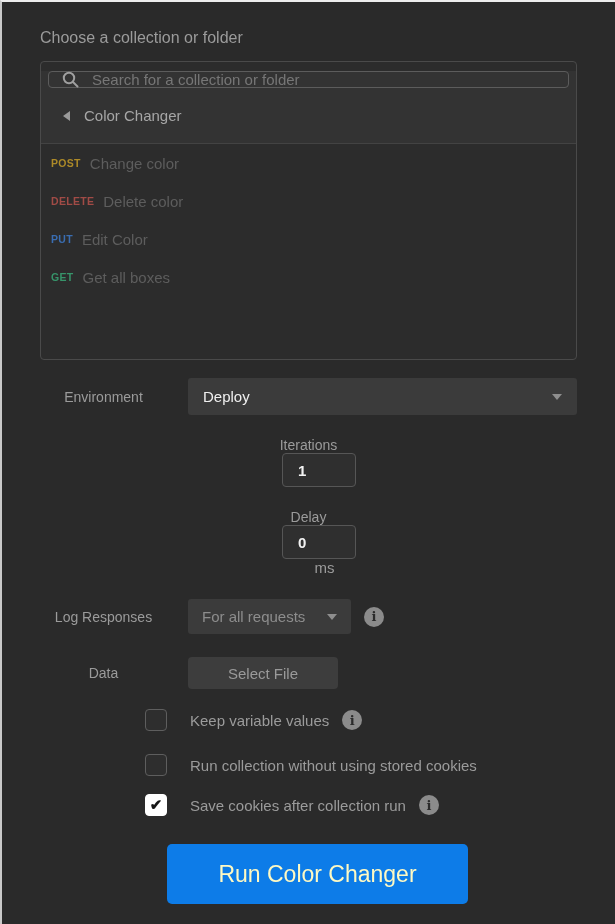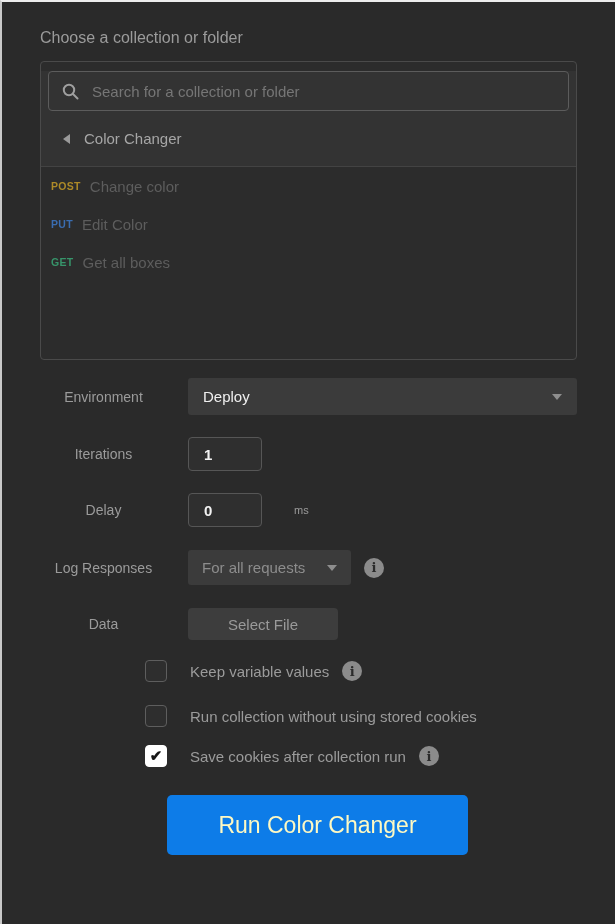--- a/index.html
+++ b/index.html
@@ -23,21 +23,21 @@
   .section-label { margin-top:27px; font-size:16px; color:#9b9b9b; }
 
   
   .picker-panel {
     margin-top:14px; height:299px;
     border:1px solid #4a4a4a; border-radius:4px;
     background:#2c2c2c; overflow:hidden;
   }
   .picker-top { background:#333333; border-bottom:1px solid #434343; }
   .search-box {
-    margin:9px 7px 0 7px; height:40px;
+    margin:9px 7px 0 7px; height:17px;
     border:1px solid #5c5c5c; border-radius:4px;
     display:flex; align-items:center;
     padding:0 12px 0 13px; gap:13px;
   }
   .search-placeholder { font-size:15px; color:#767676; }
   .collection-row { height:55px; display:flex; align-items:center; padding-left:22px; }
   .tri-left {
     width:0; height:0;
     border-top:5px solid transparent; border-bottom:5px solid transparent;
     border-right:7px solid #9a9a9a;
@@ -55,28 +55,28 @@
     margin-left:21px; flex:1; height:37px;
     background:#3b3b3b; border-radius:3px;
     display:flex; align-items:center; justify-content:space-between;
     padding:0 15px; color:#f0f0f0; font-size:15px;
   }
   .caret-down {
     width:0; height:0;
     border-left:5.5px solid transparent; border-right:5.5px solid transparent;
     border-top:6.5px solid #8e8e8e;
   }
-  .row-iter, .row-delay { margin-top:22px; }
+  .row-iter, .row-delay { margin-top:22px;flex-direction:column; }
   .num-input {
     margin-left:21px; width:74px; height:34px;
     background:#2f2f2f; border:1px solid #565656; border-radius:4px;
     display:flex; align-items:center; padding-left:15px;
     color:#f2f2f2; font-size:15px; font-weight:bold;
   }
-  .unit { margin-left:32px; font-size:11px; color:#9b9b9b; }
+  .unit { margin-left:32px; font-size:15px; color:#9b9b9b; }
   .row-log { margin-top:23px; }
   .log-select {
     margin-left:21px; width:163px; height:35px;
     background:#3b3b3b; border-radius:3px;
     display:flex; align-items:center; justify-content:space-between;
     padding:16px 14px; color:#8d8d8d; font-size:15px;
   }
   .row-data { margin-top:23px; }
   .file-button {
     margin-left:21px; width:150px; height:32px;
@@ -144,20 +144,24 @@
           <span class="tri-left"></span>
           <span class="collection-name">Color Changer</span>
         </div>
       </div>
       <div class="request-list">
         <div class="request-item">
           <span class="method" style="color: rgb(173, 138, 40);">POST</span>
           <span class="req-name">Change color</span>
         </div>
         <div class="request-item">
+          <span class="method" style="color: rgb(161, 75, 70);">DELETE</span>
+          <span class="req-name">Delete color</span>
+        </div>
+        <div class="request-item">
           <span class="method" style="color: rgb(58, 109, 177);">PUT</span>
           <span class="req-name">Edit Color</span>
         </div>
         <div class="request-item">
           <span class="method" style="color: rgb(55, 148, 106);">GET</span>
           <span class="req-name">Get all boxes</span>
         </div>
       </div>
     </div>
 

